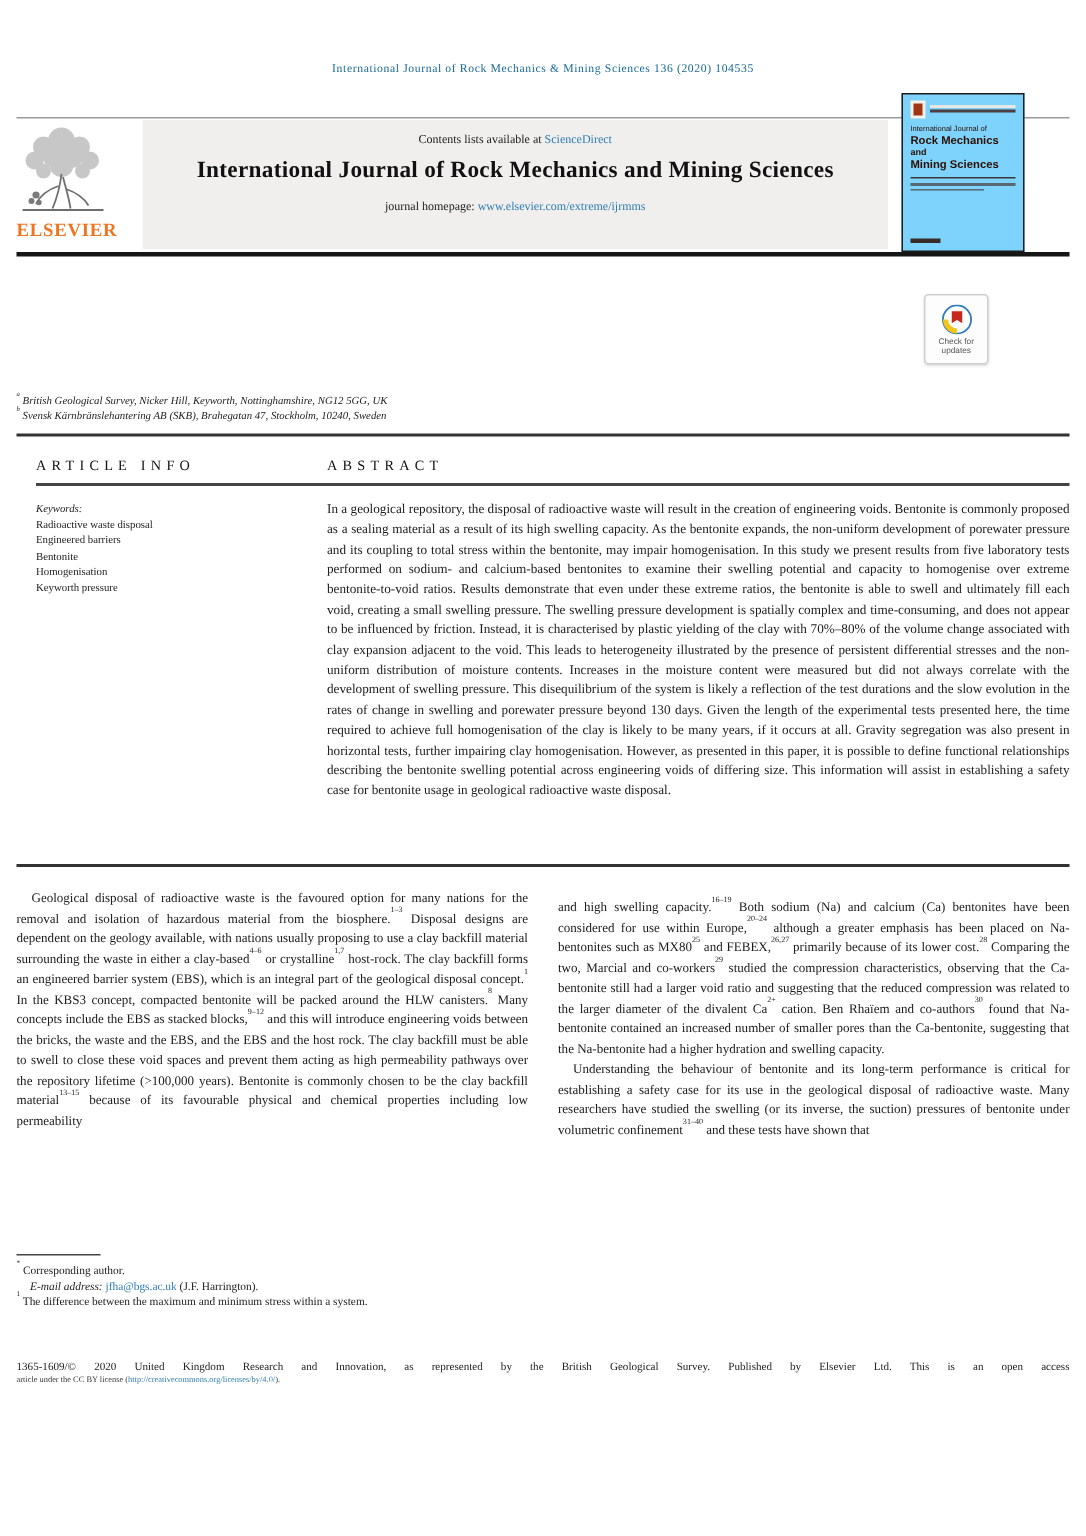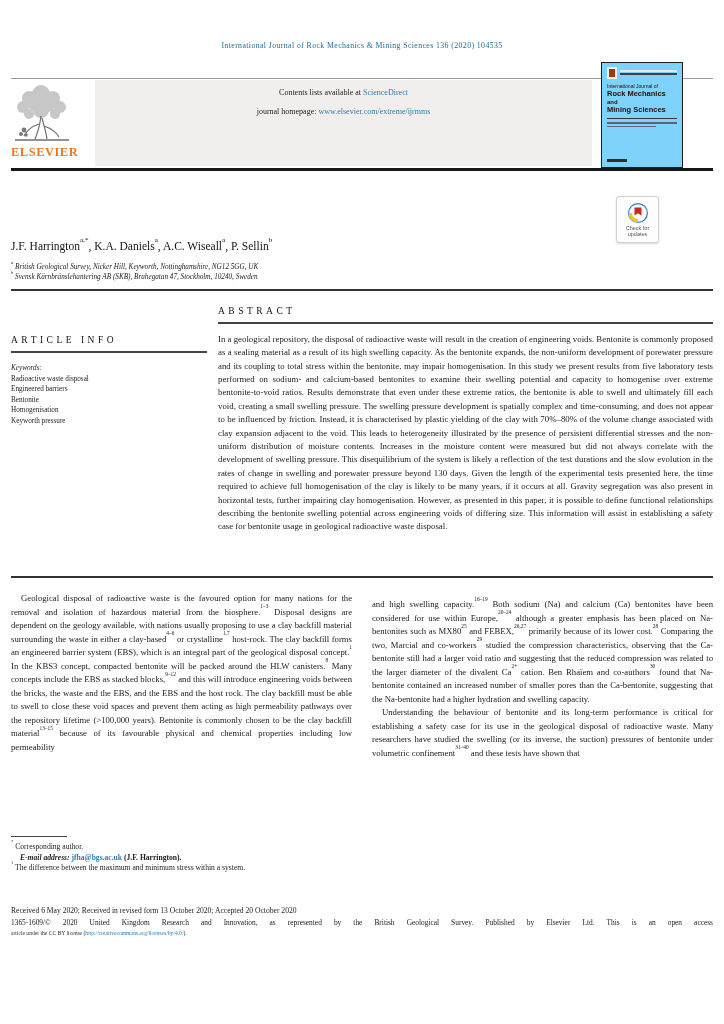--- a/index.html
+++ b/index.html
@@ -57,40 +57,40 @@
     display:flex; flex-direction:column; align-items:center; justify-content:center; gap:2px;
     font-family:"Liberation Sans", sans-serif; font-size:5.5px; color:#555; text-align:center; cursor:pointer;
   }
   .check-badge .txt { line-height:6px; }
 
   .authors { position:absolute; left:11px; top:240px; font-size:11.5px; color:#141414; }
   .affiliations { position:absolute; left:11px; top:262px; font-style:italic; font-size:7.2px; line-height:10px; color:#222; }
 
   .rule-mid { position:absolute; top:289px; left:11px; width:702px; height:1.5px; background:#333; }
 
-  .info-col { position:absolute; left:11px; top:306px; width:196px;margin-top:29px; }
+  .info-col { position:absolute; left:24px; top:306px; width:196px; }
   .abstract-col { position:absolute; left:218px; top:306px; width:495px; }
   .block-heading { font-size:9.5px; letter-spacing:3.5px; color:#111; }
   .heading-rule { margin-top:6px; height:1.8px; background:#444; }
   .keywords-label { margin-top:10px; font-style:italic; font-size:7.2px; line-height:11px; }
   .keyword { font-size:7.2px; line-height:10.5px; }
   .abstract-text { margin-top:9px; font-size:8.8px; line-height:13.4px; text-align:justify; color:#1b1b1b; }
 
   .rule-abs-bottom { position:absolute; top:576px; left:11px; width:702px; height:1.5px; background:#333; }
 
   .col-left  { position:absolute; left:11px;  top:592px; width:341px; }
   .col-right { position:absolute; left:372px; top:598px; width:341px; }
   .section-heading { font-size:9.3px; font-weight:700; margin-bottom:14px; }
   .body-para { font-size:8.7px; line-height:13.5px; text-align:justify; color:#1b1b1b; }
   .indent { text-indent:10px; }
 
   .footnote-block { position:absolute; left:11px; top:836px; width:341px; }
   .fn-rule { width:56px; height:1px; background:#444; margin-bottom:5px; }
   .fn-line { font-size:7.6px; line-height:10.5px; color:#222; }
-  .fn-line.pad { padding-left:9px;font-weight:bold; }
+  .fn-line.pad { padding-left:9px; }
   .fn-line em { font-style:italic; }
 
   .bottom-block { position:absolute; left:11px; top:902px; width:702px; }
   .doi-line { font-size:7.6px; color:#2e7db1; }
   .received-line { font-size:7.6px; margin-top:3.5px; color:#222; }
   .issn-line { font-size:7.4px; margin-top:3.5px; color:#222; text-align:justify; text-align-last:justify; }
   .license-line { font-size:5.6px; margin-top:2.5px; color:#333; }
 </style>
 </head>
 <body>
@@ -127,20 +127,21 @@
         </g>
       <line x1="4" y1="60" x2="58" y2="60" stroke="#6e6e6e" stroke-width="1.4"></line>
     </svg>
     <div class="elsevier-wordmark">ELSEVIER</div>
   </div>
 
   <div class="banner-gray">
     <div class="contents-line">
       <span>Contents lists available at </span><span class="lnk">ScienceDirect</span>
     </div>
+    <div class="journal-name">International Journal of Rock Mechanics and Mining Sciences</div>
     <div class="homepage-line">
       <span>journal homepage: </span><span class="lnk">www.elsevier.com/extreme/ijrmms</span>
     </div>
   </div>
 
   <div class="cover">
     <div class="cover-top">
       <div class="cover-logo-box"></div>
       <div class="cover-tiny-lines">
         <div class="bar light"></div>
@@ -169,21 +170,20 @@
       <circle cx="10" cy="10" r="9.4" fill="#ffffff" stroke="#2b7bbf" stroke-width="1.2"></circle>
       <path d="M10 19.4 A9.4 9.4 0 0 1 0.6 10 L4 10 A6 6 0 0 0 10 16 Z" fill="#f5c51b"></path>
       <path d="M6.5 4.5 h7 v8 l-3.5 -2.2 l-3.5 2.2 Z" fill="#c6271f"></path>
     </svg>
     <div class="txt">
       <div>Check for</div>
       <div>updates</div>
     </div>
   </div>
 
-  <div class="authors">J.F. Harrington<sup>a,*</sup>, K.A. Daniels<sup>a</sup>, A.C. Wiseall<sup>a</sup>, P. Sellin<sup>b</sup></div>
 
   <div class="affiliations">
     <div><sup>a</sup> British Geological Survey, Nicker Hill, Keyworth, Nottinghamshire, NG12 5GG, UK</div>
     <div><sup>b</sup> Svensk Kärnbränslehantering AB (SKB), Brahegatan 47, Stockholm, 10240, Sweden</div>
   </div>
 
   <div class="rule-mid"></div>
 
   <div class="info-col">
     <div class="block-heading">ARTICLE INFO</div>
@@ -214,18 +214,17 @@
   </div>
 
   <div class="footnote-block">
     <div class="fn-rule"></div>
     <div class="fn-line"><sup>*</sup> Corresponding author.</div>
     <div class="fn-line pad"><em>E-mail address: </em><span class="lnk">jfha@bgs.ac.uk</span> (J.F. Harrington).</div>
     <div class="fn-line"><sup>1</sup> The difference between the maximum and minimum stress within a system.</div>
   </div>
 
   <div class="bottom-block">
-    <div class="received-line">Received 6 May 2020; Received in revised form 13 October 2020; Accepted 20 October 2020</div>
     <div class="issn-line">1365-1609/© 2020 United Kingdom Research and Innovation, as represented by the British Geological Survey. Published by Elsevier Ltd. This is an open access</div>
     <div class="license-line">article under the CC BY license (<span class="lnk">http://creativecommons.org/licenses/by/4.0/</span>).</div>
   </div>
 
 </div>
 
 </body></html>

